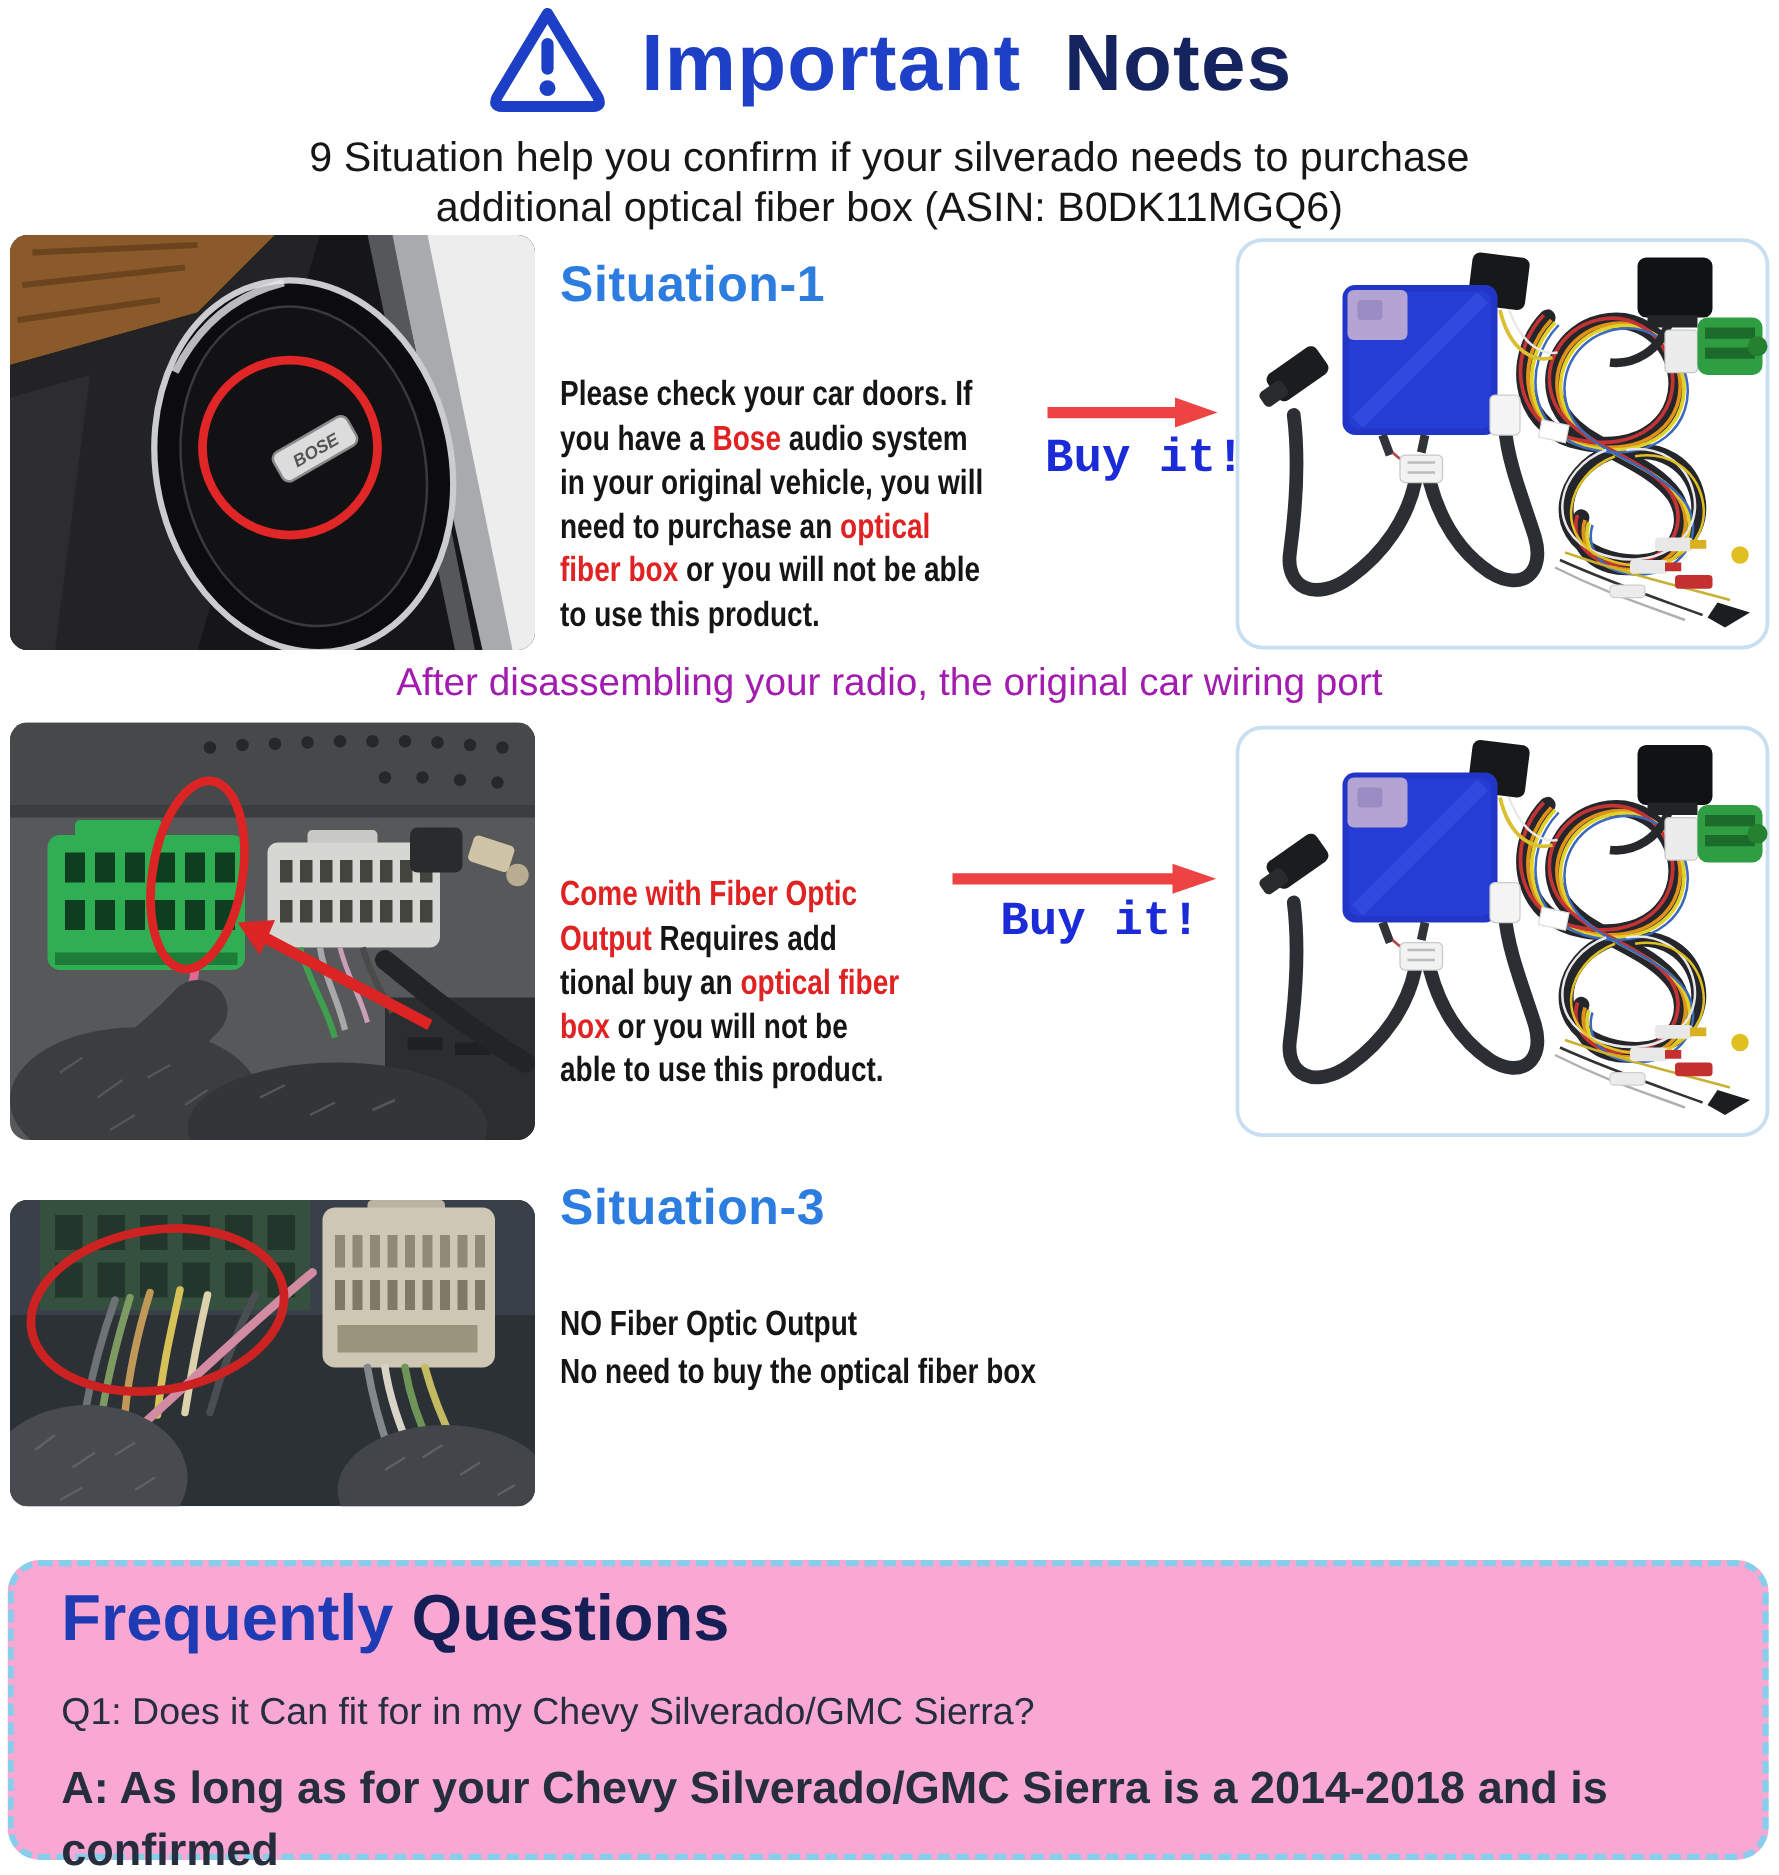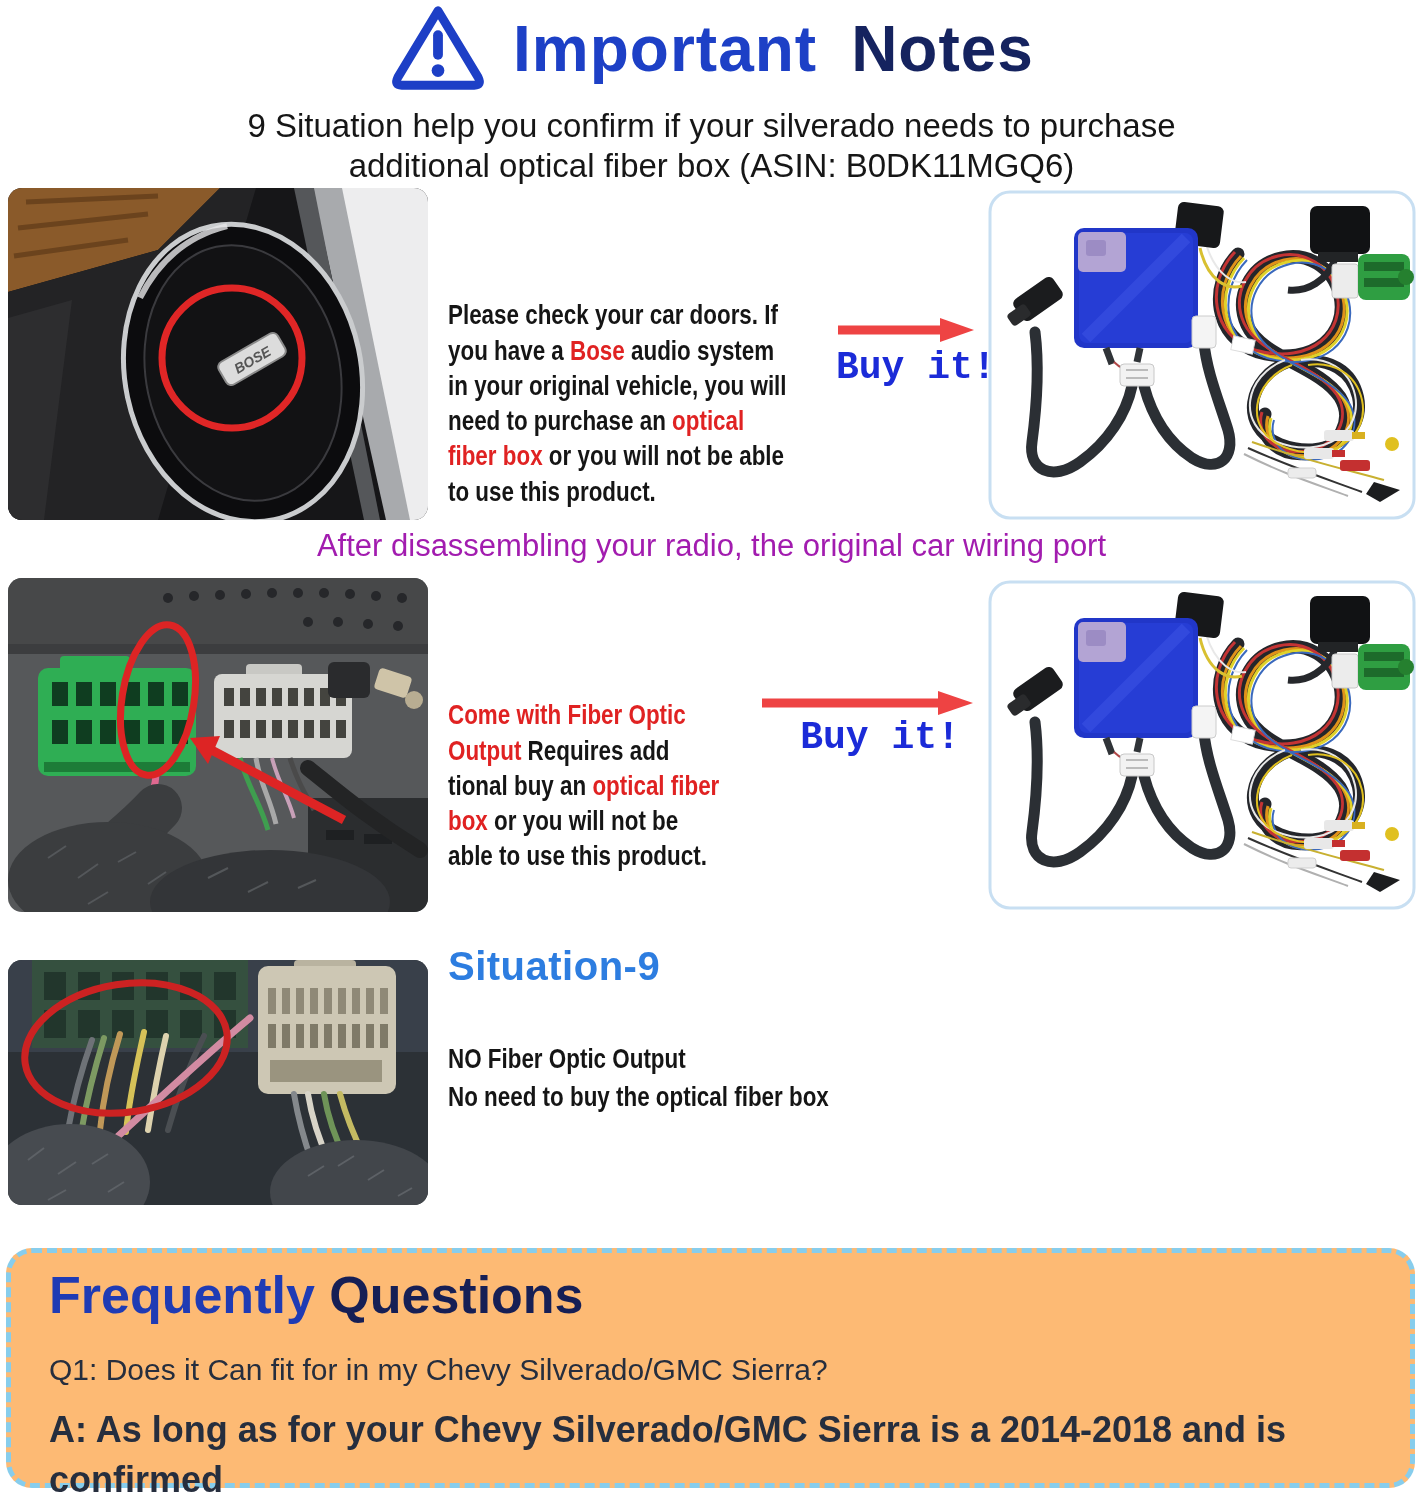--- a/index.html
+++ b/index.html
@@ -38,21 +38,21 @@
     position:absolute; font-size:38px; font-weight:bold; color:#1b2bd8;
     text-align:center; white-space:nowrap;font-family:Liberation Mono, monospace;
   }
   .mid-caption {
     position:absolute; top:528px; left:0; width:100%;
     text-align:center; font-size:31px; color:#a21caf;
   }
   
   .faq {
     position:absolute; left:6px; top:1248px; width:1399px; height:230px;
-    background:#fdba74; border:5px dashed #87cdec; border-radius:26px;
+    background:#f9a8d4; border:5px dashed #87cdec; border-radius:26px;
     box-sizing:content-box;
   }
   .faq-title { margin:12px 0 0 38px; font-size:52px; font-weight:bold; }
   .faq-title .f1 { color:#1f3bb4; }
   .faq-title .f2 { color:#161f55; }
   .faq-q {
     margin:28px 0 0 38px; font-size:30px; font-weight:normal; color:#262e3e;
   }
   .faq-a {
     margin:18px 0 0 38px; font-size:36px; font-weight:bold; color:#262e3e;
@@ -102,20 +102,21 @@
         </g>
         <g transform="rotate(-30 244 171)">
           <rect x="210" y="158" width="68" height="26" rx="6" fill="#dcdcdc" stroke="#8a8a8a" stroke-width="2"></rect>
           <text x="244" y="177" text-anchor="middle" font-size="14" font-weight="bold" font-style="italic" fill="#555" font-family="Liberation Sans, sans-serif">BOSE</text>
         </g>
         <circle cx="224" cy="170" r="70" fill="none" stroke="#e02626" stroke-width="7"></circle>
       </g>
     </svg>
   </div>
 
+  <div class="sit-head" style="top:206px;">Situation-1</div>
   <div class="sit-body" style="top:262px;">
     <span style="color: rgb(21, 21, 21);">Please check your car doors. If
 you have a </span><span style="color: rgb(224, 34, 34);">Bose</span><span style="color: rgb(21, 21, 21);"> audio system
 in your original vehicle, you will
 need to purchase an </span><span style="color: rgb(224, 34, 34);">optical
 fiber box</span><span style="color: rgb(21, 21, 21);"> or you will not be able
 to use this product.</span>
   </div>
 
   <div class="abs" style="left:836px; top:316px;">
@@ -407,21 +408,21 @@
         <ellipse cx="62" cy="222" rx="80" ry="58" fill="#474b50"></ellipse>
         <ellipse cx="348" cy="232" rx="86" ry="52" fill="#42464b"></ellipse>
         <g stroke="#5d6166" stroke-width="2">
           <path d="M20 200 l16 -12 M50 214 l18 -12 M84 204 l16 -10 M40 240 l18 -10 M100 232 l16 -10 M300 216 l16 -10 M330 206 l16 -10 M360 220 l16 -10 M390 236 l14 -8"></path>
         </g>
         <ellipse cx="118" cy="88" rx="102" ry="64" fill="none" stroke="#cc2222" stroke-width="7" transform="rotate(-9 118 88)"></ellipse>
       </g>
     </svg>
   </div>
 
-  <div class="sit-head" style="top:944px;">Situation-9</div>
+  <div class="sit-head" style="top:944px;">Situation-3</div>
   <div class="sit-body" style="top:1002px; line-height:1.35;">
     <span style="color: rgb(21, 21, 21);">NO Fiber Optic Output
 No need to buy the optical fiber box</span>
   </div>
 
   <div class="faq">
     <div class="faq-title">
       <span class="f1">Frequently</span>
       <span class="f2">Questions</span>
     </div>

